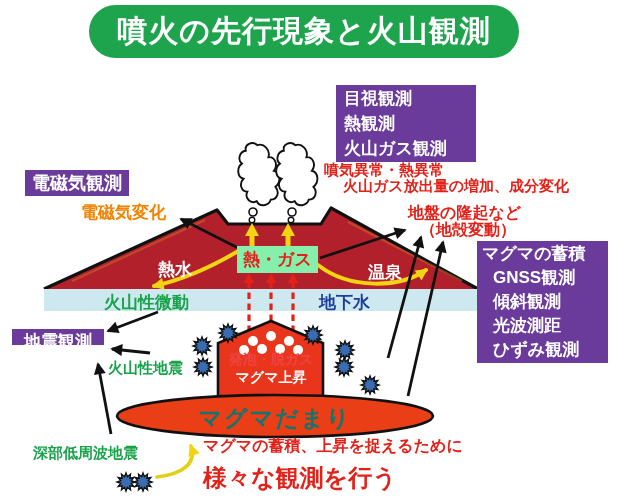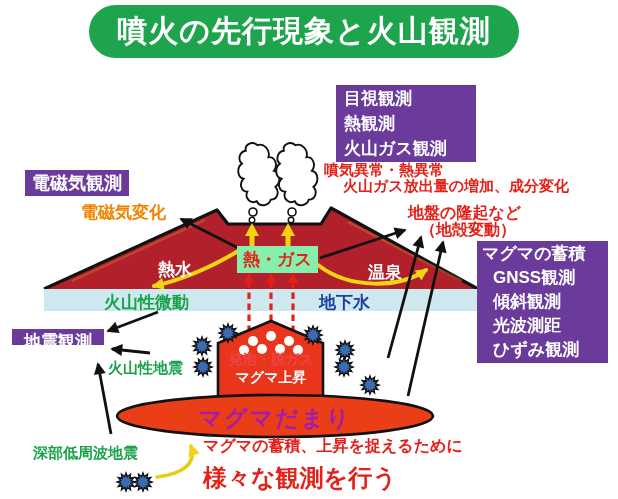--- a/index.html
+++ b/index.html
@@ -29,21 +29,21 @@
   #lbl-hotwater{left:158px;top:258px;font-size:17px;}
   #lbl-heatgas{left:237px;top:246px;width:81px;height:27px;background:#86efac;color:#e32119;font-size:17px;
     display:flex;align-items:center;justify-content:center;}
   #lbl-hotspring{left:368px;top:261px;font-size:17px;}
   #lbl-tremor{left:104px;top:291px;font-size:17px;}
   #lbl-groundwater{left:319px;top:291px;font-size:17px;color:#1c3f9b;}
   #lbl-volc-eq{left:108px;top:359px;font-size:15px;}
   #lbl-deep-eq{left:33px;top:444px;font-size:15px;}
   #lbl-vesic{left:219px;top:351px;width:104px;font-size:14px;text-align:center;color:#ef4444;}
   #lbl-rise{left:219px;top:369px;width:104px;font-size:14px;text-align:center;color:#fff;}
-  #lbl-chamber{left:117px;top:403px;width:316px;font-size:23px;text-align:center;color:#a21caf;letter-spacing:2px;}
+  #lbl-chamber{left:117px;top:403px;width:316px;font-size:23px;text-align:center;color:#0f766e;letter-spacing:2px;}
   #cap1{left:203px;top:436px;font-size:16px;}
   #cap2{left:203px;top:462px;font-size:24px;}
 </style>
 </head>
 <body>
 
 <div id="stage">
 
   <svg width="618" height="499" viewBox="0 0 618 499">
     <defs>

